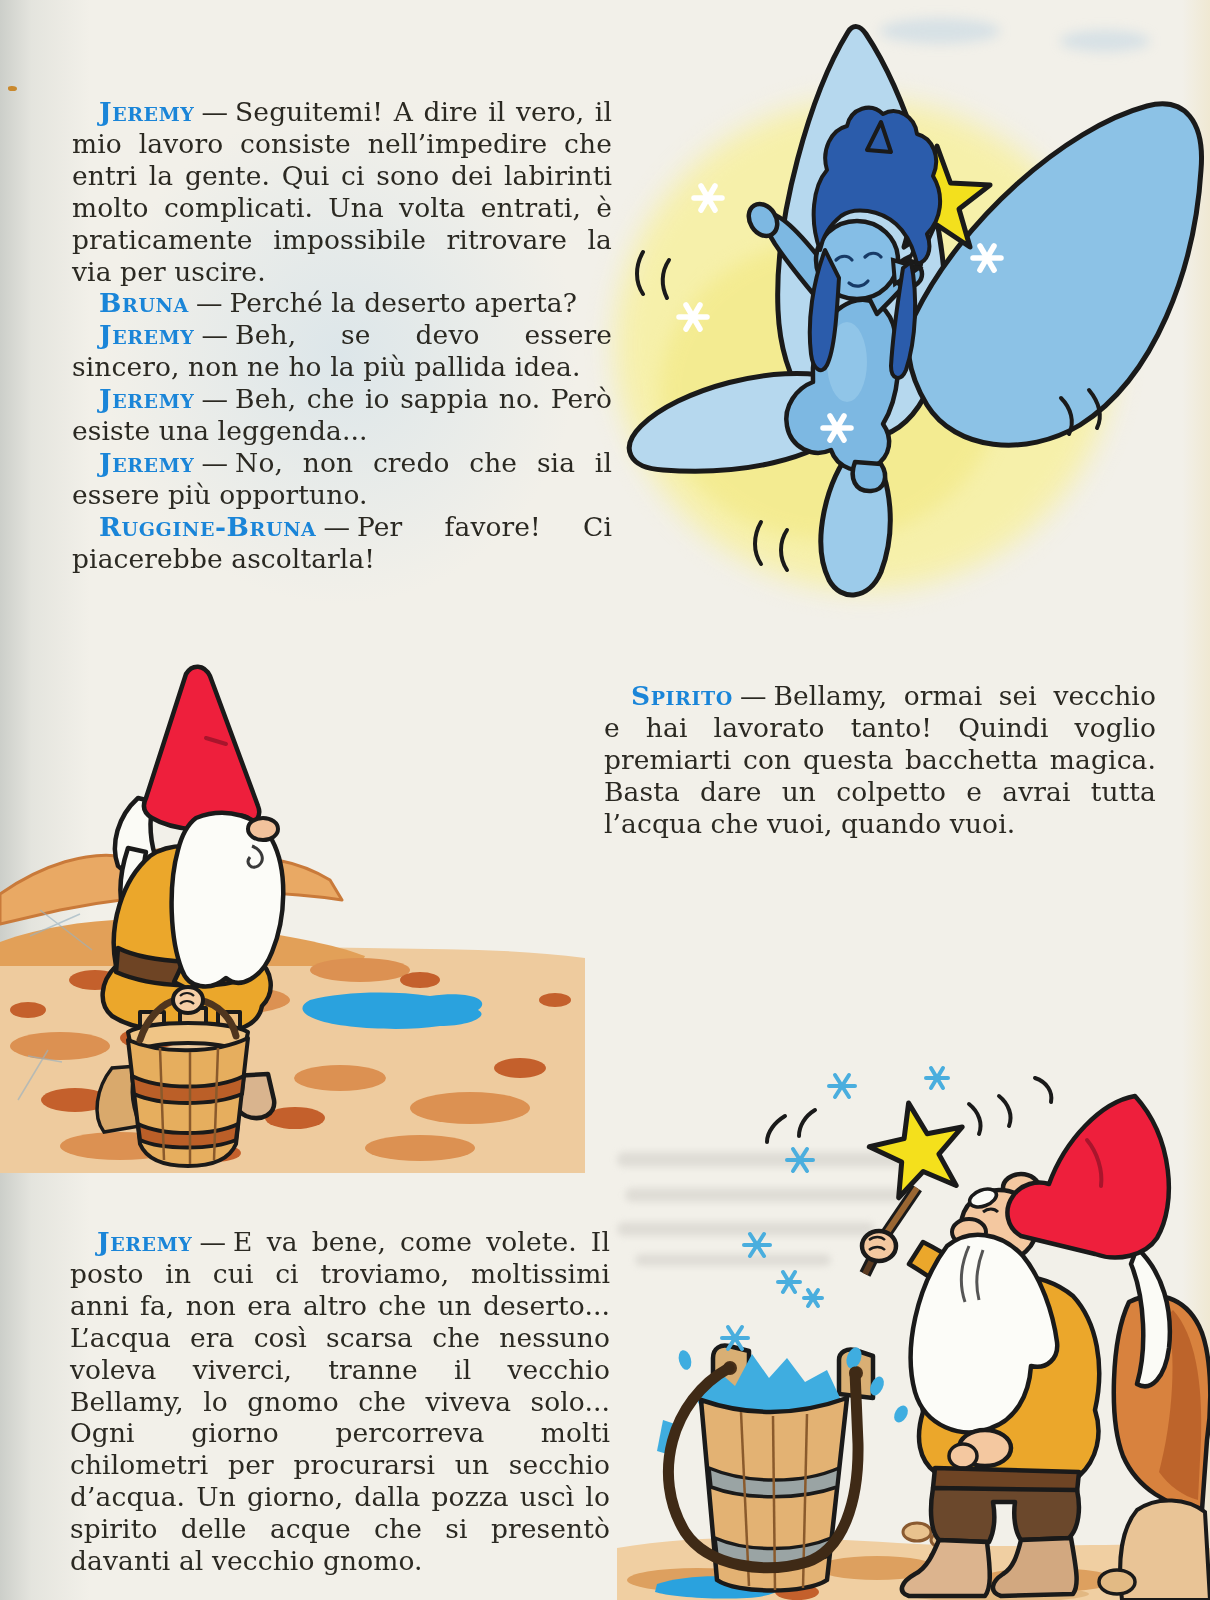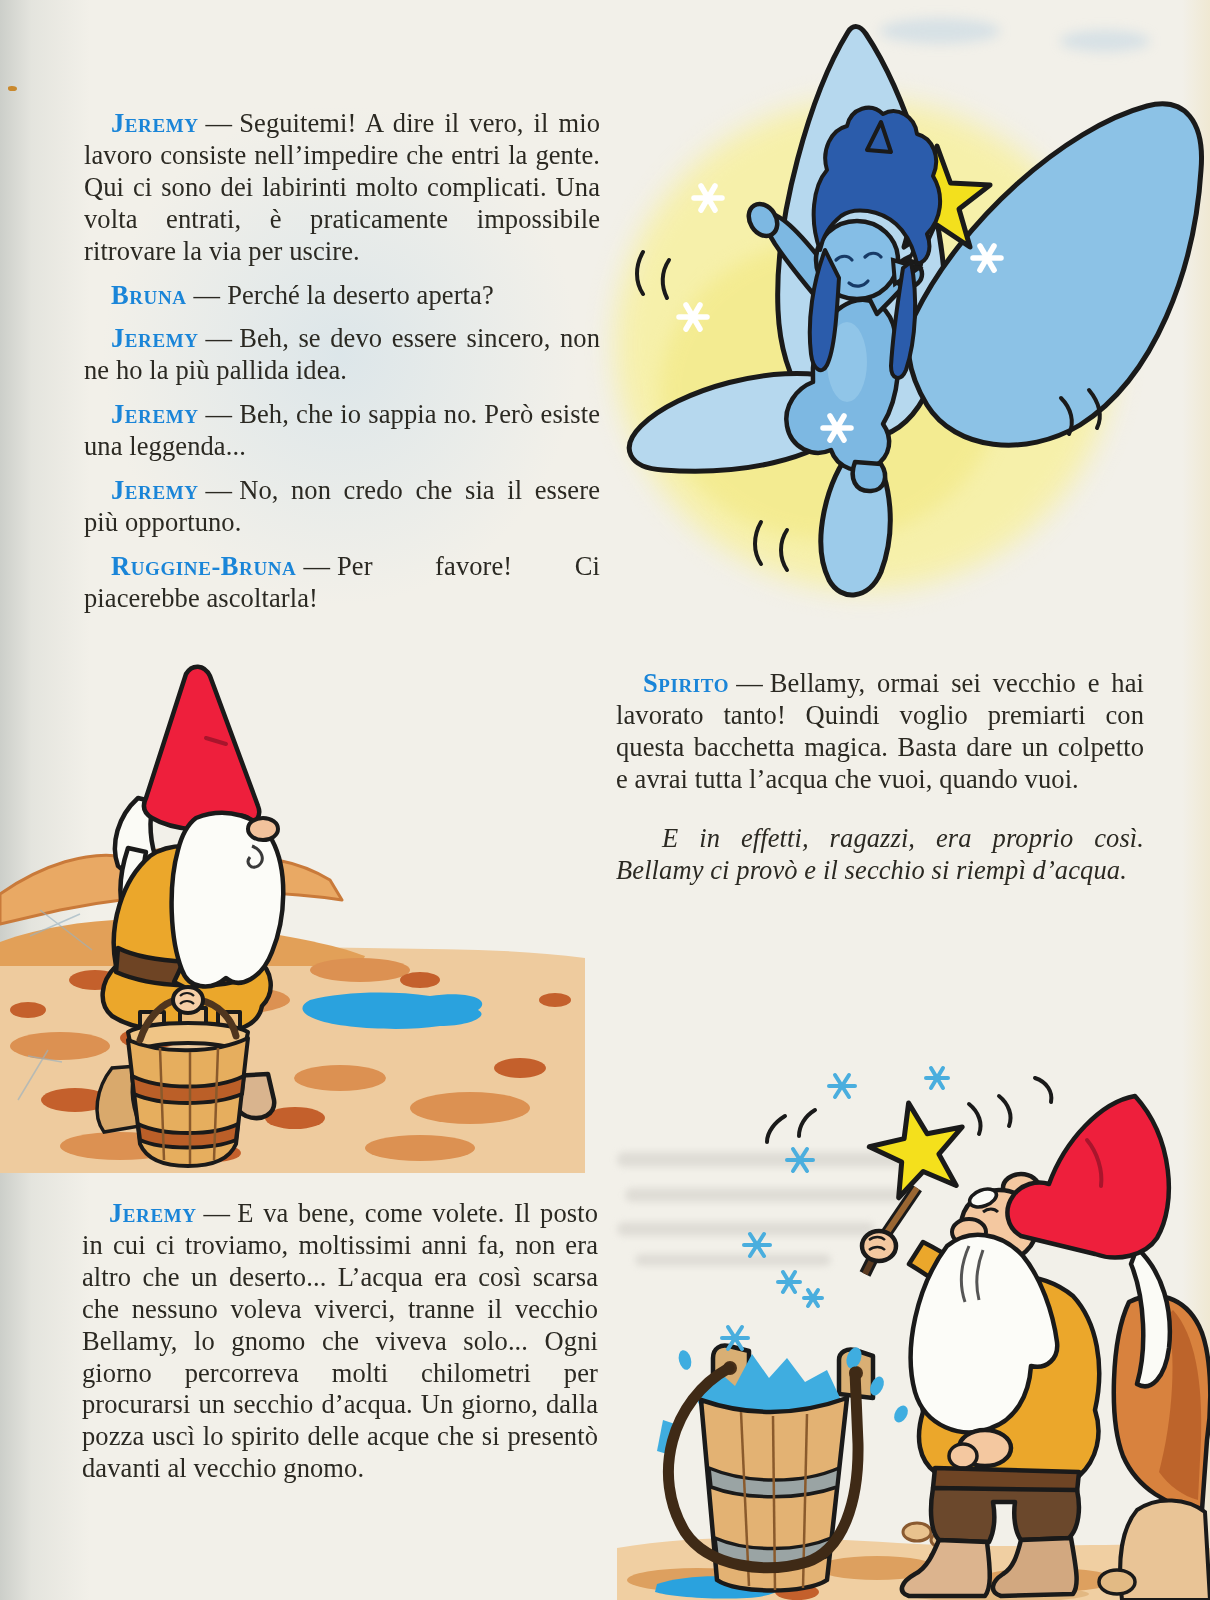--- a/index.html
+++ b/index.html
@@ -12,21 +12,21 @@
     background:linear-gradient(to right,rgba(142,152,150,.38),rgba(178,186,182,.22) 35%,rgba(205,210,205,0) 100%);}
   .cool-wash{position:absolute;left:35px;top:35px;width:610px;height:640px;
     background:radial-gradient(closest-side,rgba(199,220,234,.5),rgba(199,220,234,0) 78%);}
   .warm-edge{position:absolute;right:0;top:0;width:28px;height:1600px;
     background:linear-gradient(to left,rgba(233,214,158,.30),rgba(233,214,158,0));}
   .smudge{position:absolute;border-radius:50%;filter:blur(6px);background:rgba(165,198,224,.35);}
   .speck{position:absolute;left:8px;top:86px;width:9px;height:5px;border-radius:40% 60% 50% 50%;background:#c9892e;}
   
   .tblock{position:absolute;color:#2b2922;font-size:26.5px;line-height:31.9px;
           text-align:justify;letter-spacing:.1px;}
-  .tblock p{margin:12px;text-indent:27px;font-family:Liberation Serif, serif;}
+  .tblock p{margin:0;text-indent:27px;}
   .spk{font-variant:small-caps;font-weight:700;color:#1a85d8;letter-spacing:.6px;}
   .dash{padding:0 7px;}
   .narr{font-style:italic;text-indent:46px !important;}
   .mt1{margin-top:27px !important;}
   .mt2{margin-top:19px !important;}
   svg{position:absolute;overflow:visible;}
   .soft{filter:blur(14px);}
   .soft2{filter:blur(9px);}
   .ghost{filter:blur(3.5px);}
 </style>
@@ -121,23 +121,22 @@
 
   <div class="tblock" style="left:72px;top:96px;width:540px;">
     <p><span class="spk">Jeremy</span><span class="dash">—</span><span>Seguitemi! A dire il vero, il mio lavoro consiste nell’impedire che entri la gente. Qui ci sono dei labirinti molto complicati. Una volta entrati, è praticamente impossibile ritrovare la via per uscire.</span></p>
     <p><span class="spk">Bruna</span><span class="dash">—</span><span>Perché la deserto aperta?</span></p>
     <p><span class="spk">Jeremy</span><span class="dash">—</span><span>Beh, se devo essere sincero, non ne ho la più pallida idea.</span></p>
     <p><span class="spk">Jeremy</span><span class="dash">—</span><span>Beh, che io sappia no. Però esiste una leggenda...</span></p>
     <p><span class="spk">Jeremy</span><span class="dash">—</span><span>No, non credo che sia il essere più opportuno.</span></p>
     <p><span class="spk">Ruggine-Bruna</span><span class="dash">—</span><span>Per favore! Ci piacerebbe ascoltarla!</span></p>
   </div>
 
-  <div class="tblock" style="left:604px;top:656px;width:552px;">
+  <div class="tblock" style="left:604px;top:680px;width:552px;">
     <p><span class="spk">Spirito</span><span class="dash">—</span><span>Bellamy, ormai sei vecchio e hai lavorato tanto! Quindi voglio premiarti con questa bacchetta magica. Basta dare un colpetto e avrai tutta l’acqua che vuoi, quando vuoi.</span></p>
-    <p class="narr mt1"><span>E in effetti, ragazzi, era proprio così. Bellamy ci provò e il secchio si riempì d’acqua.</span></p>
   </div>
 
   <svg style="left:0px;top:648px;" width="585" height="525" viewBox="0 0 585 525">
 
     <path d="M0,300 C80,282 170,290 250,296 C360,304 480,296 585,310 L585,525 L0,525 Z" fill="#eecb9e"></path>
     <g stroke="#c97a3a" stroke-width="3" stroke-linejoin="round">
       <path d="M0,246 C40,218 90,200 130,210 C160,196 200,198 225,214 C260,204 300,214 330,232 L342,252 C250,238 150,244 60,262 L0,276 Z" fill="#e9a964"></path>
       <path d="M0,294 C60,272 140,266 210,276 C280,286 335,296 365,308 L360,318 L0,318 Z" fill="#e2a058" stroke="none"></path>
     </g>
     <g fill="#dc9152">
@@ -205,21 +204,21 @@
       <path d="M140,392 C150,362 172,348 188,352"></path>
       <path d="M236,388 C230,364 210,350 188,352"></path>
     </g>
     <ellipse cx="188" cy="352" rx="15" ry="13" fill="#f6cfa6" stroke="#1a1a1a" stroke-width="4"></ellipse>
     <g stroke="#1a1a1a" stroke-width="2.2" fill="none">
       <path d="M180,348 C184,344 190,344 194,348"></path>
         <path d="M180,356 C184,352 190,352 194,356"></path>
     </g>
   </svg>
 
-  <div class="tblock" style="left:70px;top:1186px;width:540px;">
+  <div class="tblock" style="left:70px;top:1226px;width:540px;">
     <p><span class="spk">Jeremy</span><span class="dash">—</span><span>E va bene, come volete. Il posto in cui ci troviamo, moltissimi anni fa, non era altro che un deserto... L’acqua era così scarsa che nessuno voleva viverci, tranne il vecchio Bellamy, lo gnomo che viveva solo... Ogni giorno percorreva molti chilometri per procurarsi un secchio d’acqua. Un giorno, dalla pozza uscì lo spirito delle acque che si presentò davanti al vecchio gnomo.</span></p>
   </div>
 
   <svg style="left:617px;top:1040px;" width="593" height="560" viewBox="0 0 593 560">
 
     <g class="ghost" fill="#cfccc6" opacity=".55">
       <rect x="0" y="112" width="300" height="15" rx="7"></rect>
       <rect x="8" y="148" width="282" height="14" rx="7"></rect>
       <rect x="0" y="182" width="258" height="14" rx="7"></rect>
       <rect x="18" y="214" width="196" height="12" rx="6"></rect>

